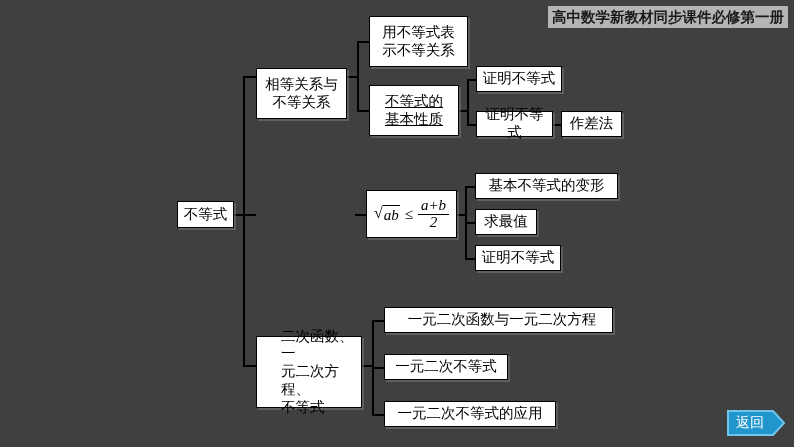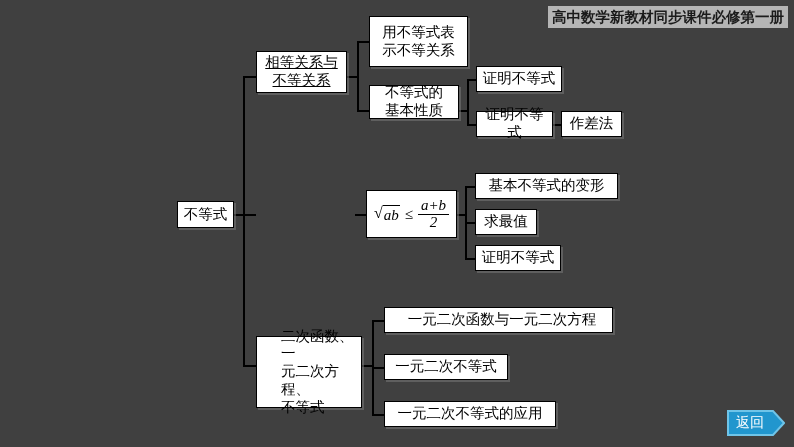--- a/index.html
+++ b/index.html
@@ -193,27 +193,27 @@
   <div class="hline" style="left:465px; top:258px; width:10px;"></div>
 
   <div class="hline" style="left:362px; top:365px; width:11px;"></div>
   <div class="vline" style="left:372px; top:320px; height:95px;"></div>
   <div class="hline" style="left:372px; top:320px; width:12px;"></div>
   <div class="hline" style="left:372px; top:367px; width:12px;"></div>
   <div class="hline" style="left:372px; top:414px; width:12px;"></div>
 
   <div class="node" style="left:177px; top:201px; width:57px; height:27px;">不等式</div>
 
-  <div class="node" style="left:256px; top:51px; width:91px; height:42px;text-decoration:underline;">相等关系与
+  <div class="node" style="left:256px; top:68px; width:91px; height:51px;">相等关系与
 不等关系</div>
 
   <div class="node" style="left:369px; top:16px; width:99px; height:51px;">用不等式表
 示不等关系</div>
 
-  <div class="node" style="left:369px; top:85px; width:90px; height:34px;">不等式的
+  <div class="node" style="left:369px; top:85px; width:90px; height:51px;text-decoration:underline;">不等式的
 基本性质</div>
 
   <div class="node" style="left:476px; top:66px; width:86px; height:26px;">证明不等式</div>
 
   <div class="node" style="left:476px; top:111px; width:77px; height:26px;">证明不等式</div>
 
   <div class="node" style="left:561px; top:111px; width:61px; height:26px;">作差法</div>
 
 
   <div class="node" style="left:366px; top:190px; width:91px; height:48px;">

